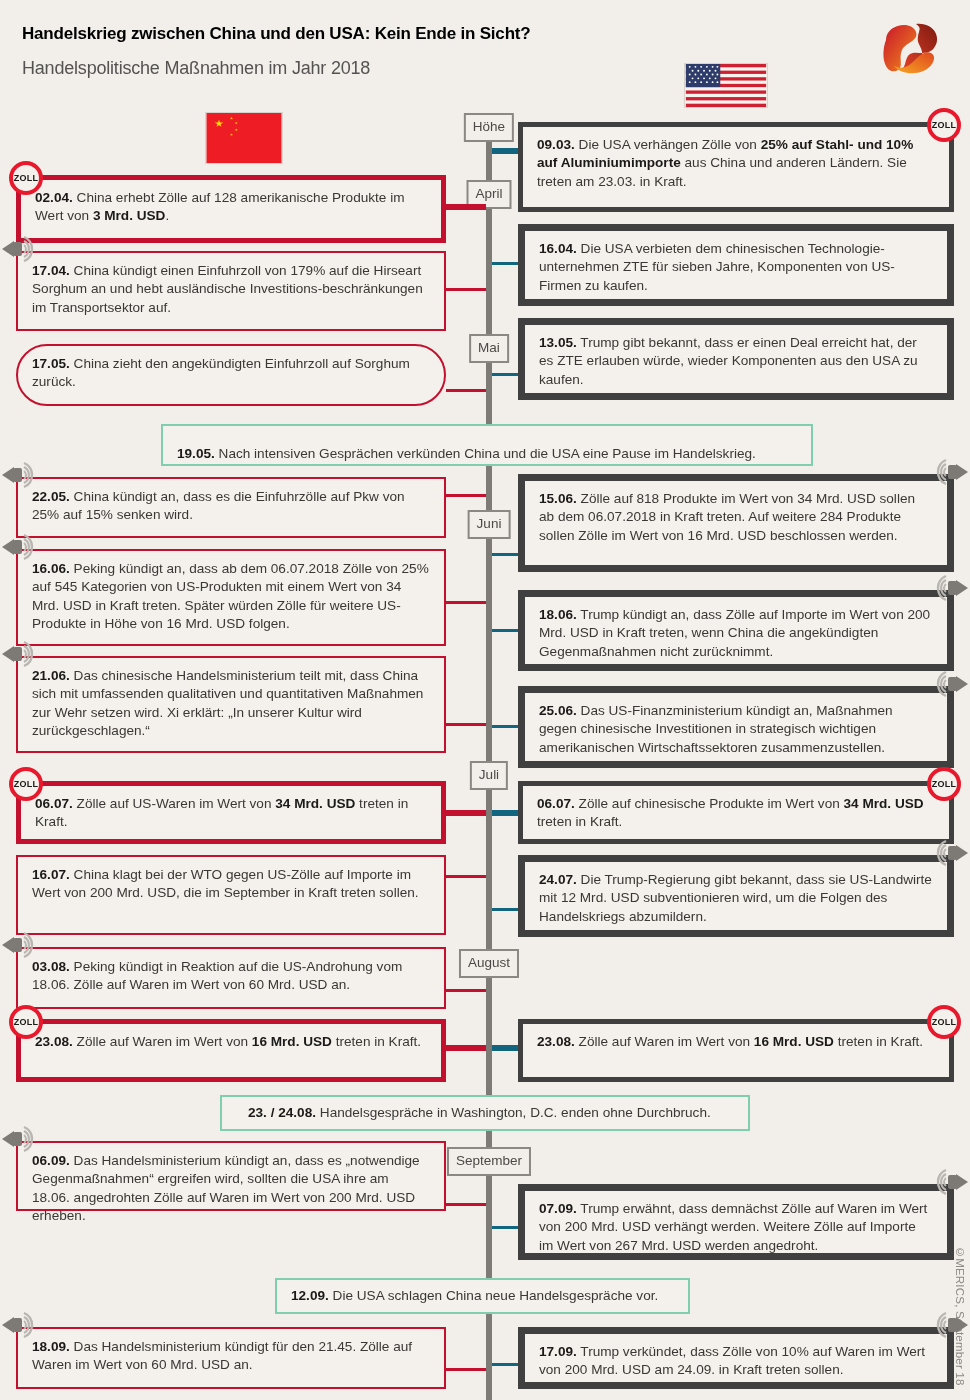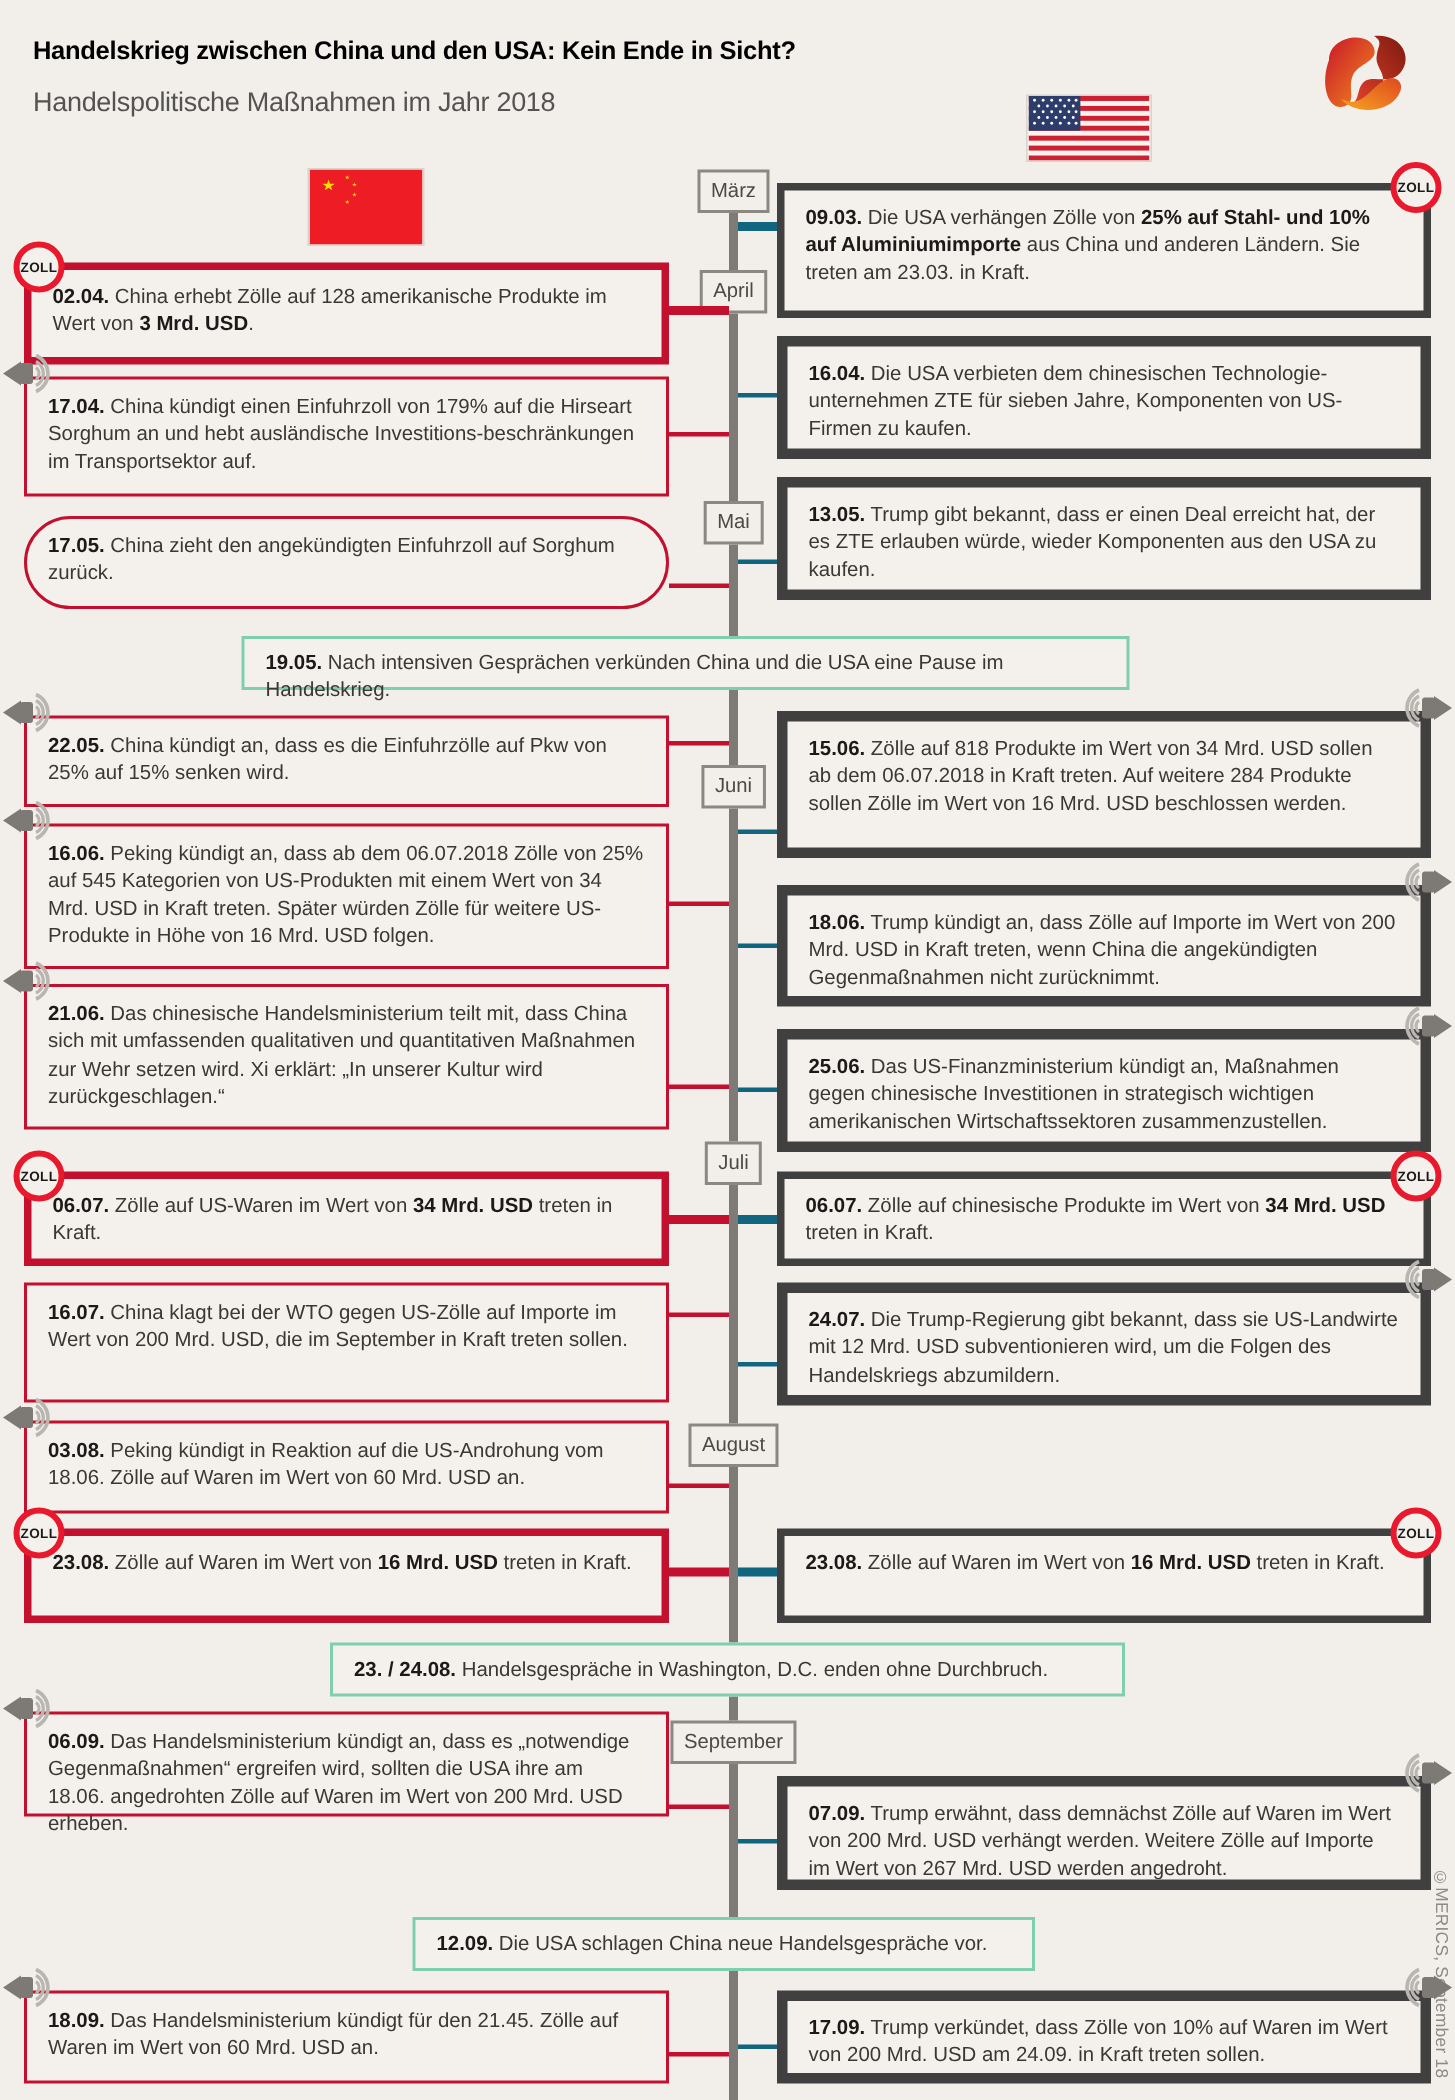--- a/index.html
+++ b/index.html
@@ -183,21 +183,21 @@
             <circle cx="28" cy="19" r="1"></circle>
             <circle cx="33" cy="19" r="1"></circle>
           </g>
       </g>
     </svg>
   </div>
 </div>
 
 <div class="spine"></div>
 <div id="months-layer">
-    <div class="month" style="top: 113px;">März</div>
+    <div class="month" style="top: 113px;">Höhe</div>
     <div class="month" style="top: 180px;">April</div>
     <div class="month" style="top: 334px;">Mai</div>
     <div class="month" style="top: 510px;">Juni</div>
     <div class="month" style="top: 761px;">Juli</div>
     <div class="month" style="top: 949px;">August</div>
     <div class="month" style="top: 1147px;">September</div>
   </div>
 
 <div id="china-layer">
     <div class="evt cn thick" style="top: 175px; height: 68px; left: 16px; width: 430px;"><span class="d">02.04.</span> <span>China erhebt Zölle auf 128 amerikanische Produkte im Wert von <b>3 Mrd. USD</b>.</span></div>
@@ -340,18 +340,18 @@
     <div class="conn us" style="top: 1363px; left: 492px; width: 26px;"></div>
     <div class="mega" style="top: 1309px; left: 930px;"><svg viewBox="0 0 40 32" width="40" height="32" style="transform:scaleX(-1)">
         <path d="M2 16 L14 8 L14 24 Z" fill="#7d7a76"></path>
         <rect x="13" y="9" width="9" height="14" rx="2" fill="#7d7a76"></rect>
         <path d="M24 4 A13 13 0 0 1 24 28" fill="none" stroke="#b9b5b0" stroke-width="2.4"></path>
         <path d="M24 8 A9 9 0 0 1 24 24" fill="none" stroke="#b9b5b0" stroke-width="2.2"></path>
         <path d="M24 12 A5 5 0 0 1 24 20" fill="none" stroke="#b9b5b0" stroke-width="2"></path>
       </svg></div>
   </div>
 <div id="neutral-layer">
-    <div class="evt neutral" style="top: 424px; left: 161px; width: 592px; height: 36px; padding: 7px 14px;"><span class="d">19.05.</span> <span>Nach intensiven Gesprächen verkünden China und die USA eine Pause im Handelskrieg.</span></div>
-    <div class="evt neutral" style="top: 1095px; left: 220px; width: 530px; height: 36px; padding: 7px 14px;"><span class="d">23. / 24.08.</span> <span>Handelsgespräche in Washington, D.C. enden ohne Durchbruch.</span></div>
+    <div class="evt neutral" style="top: 424px; left: 161px; width: 652px; height: 36px; padding: 19px 14px;"><span class="d">19.05.</span> <span>Nach intensiven Gesprächen verkünden China und die USA eine Pause im Handelskrieg.</span></div>
+    <div class="evt neutral" style="top: 1095px; left: 220px; width: 530px; height: 36px; padding: 7px 26px;"><span class="d">23. / 24.08.</span> <span>Handelsgespräche in Washington, D.C. enden ohne Durchbruch.</span></div>
     <div class="evt neutral" style="top: 1278px; left: 275px; width: 415px; height: 36px; padding: 7px 14px;"><span class="d">12.09.</span> <span>Die USA schlagen China neue Handelsgespräche vor.</span></div>
   </div>
 
 <div class="credit">©MERICS, September 18</div>
 
 </body></html>

